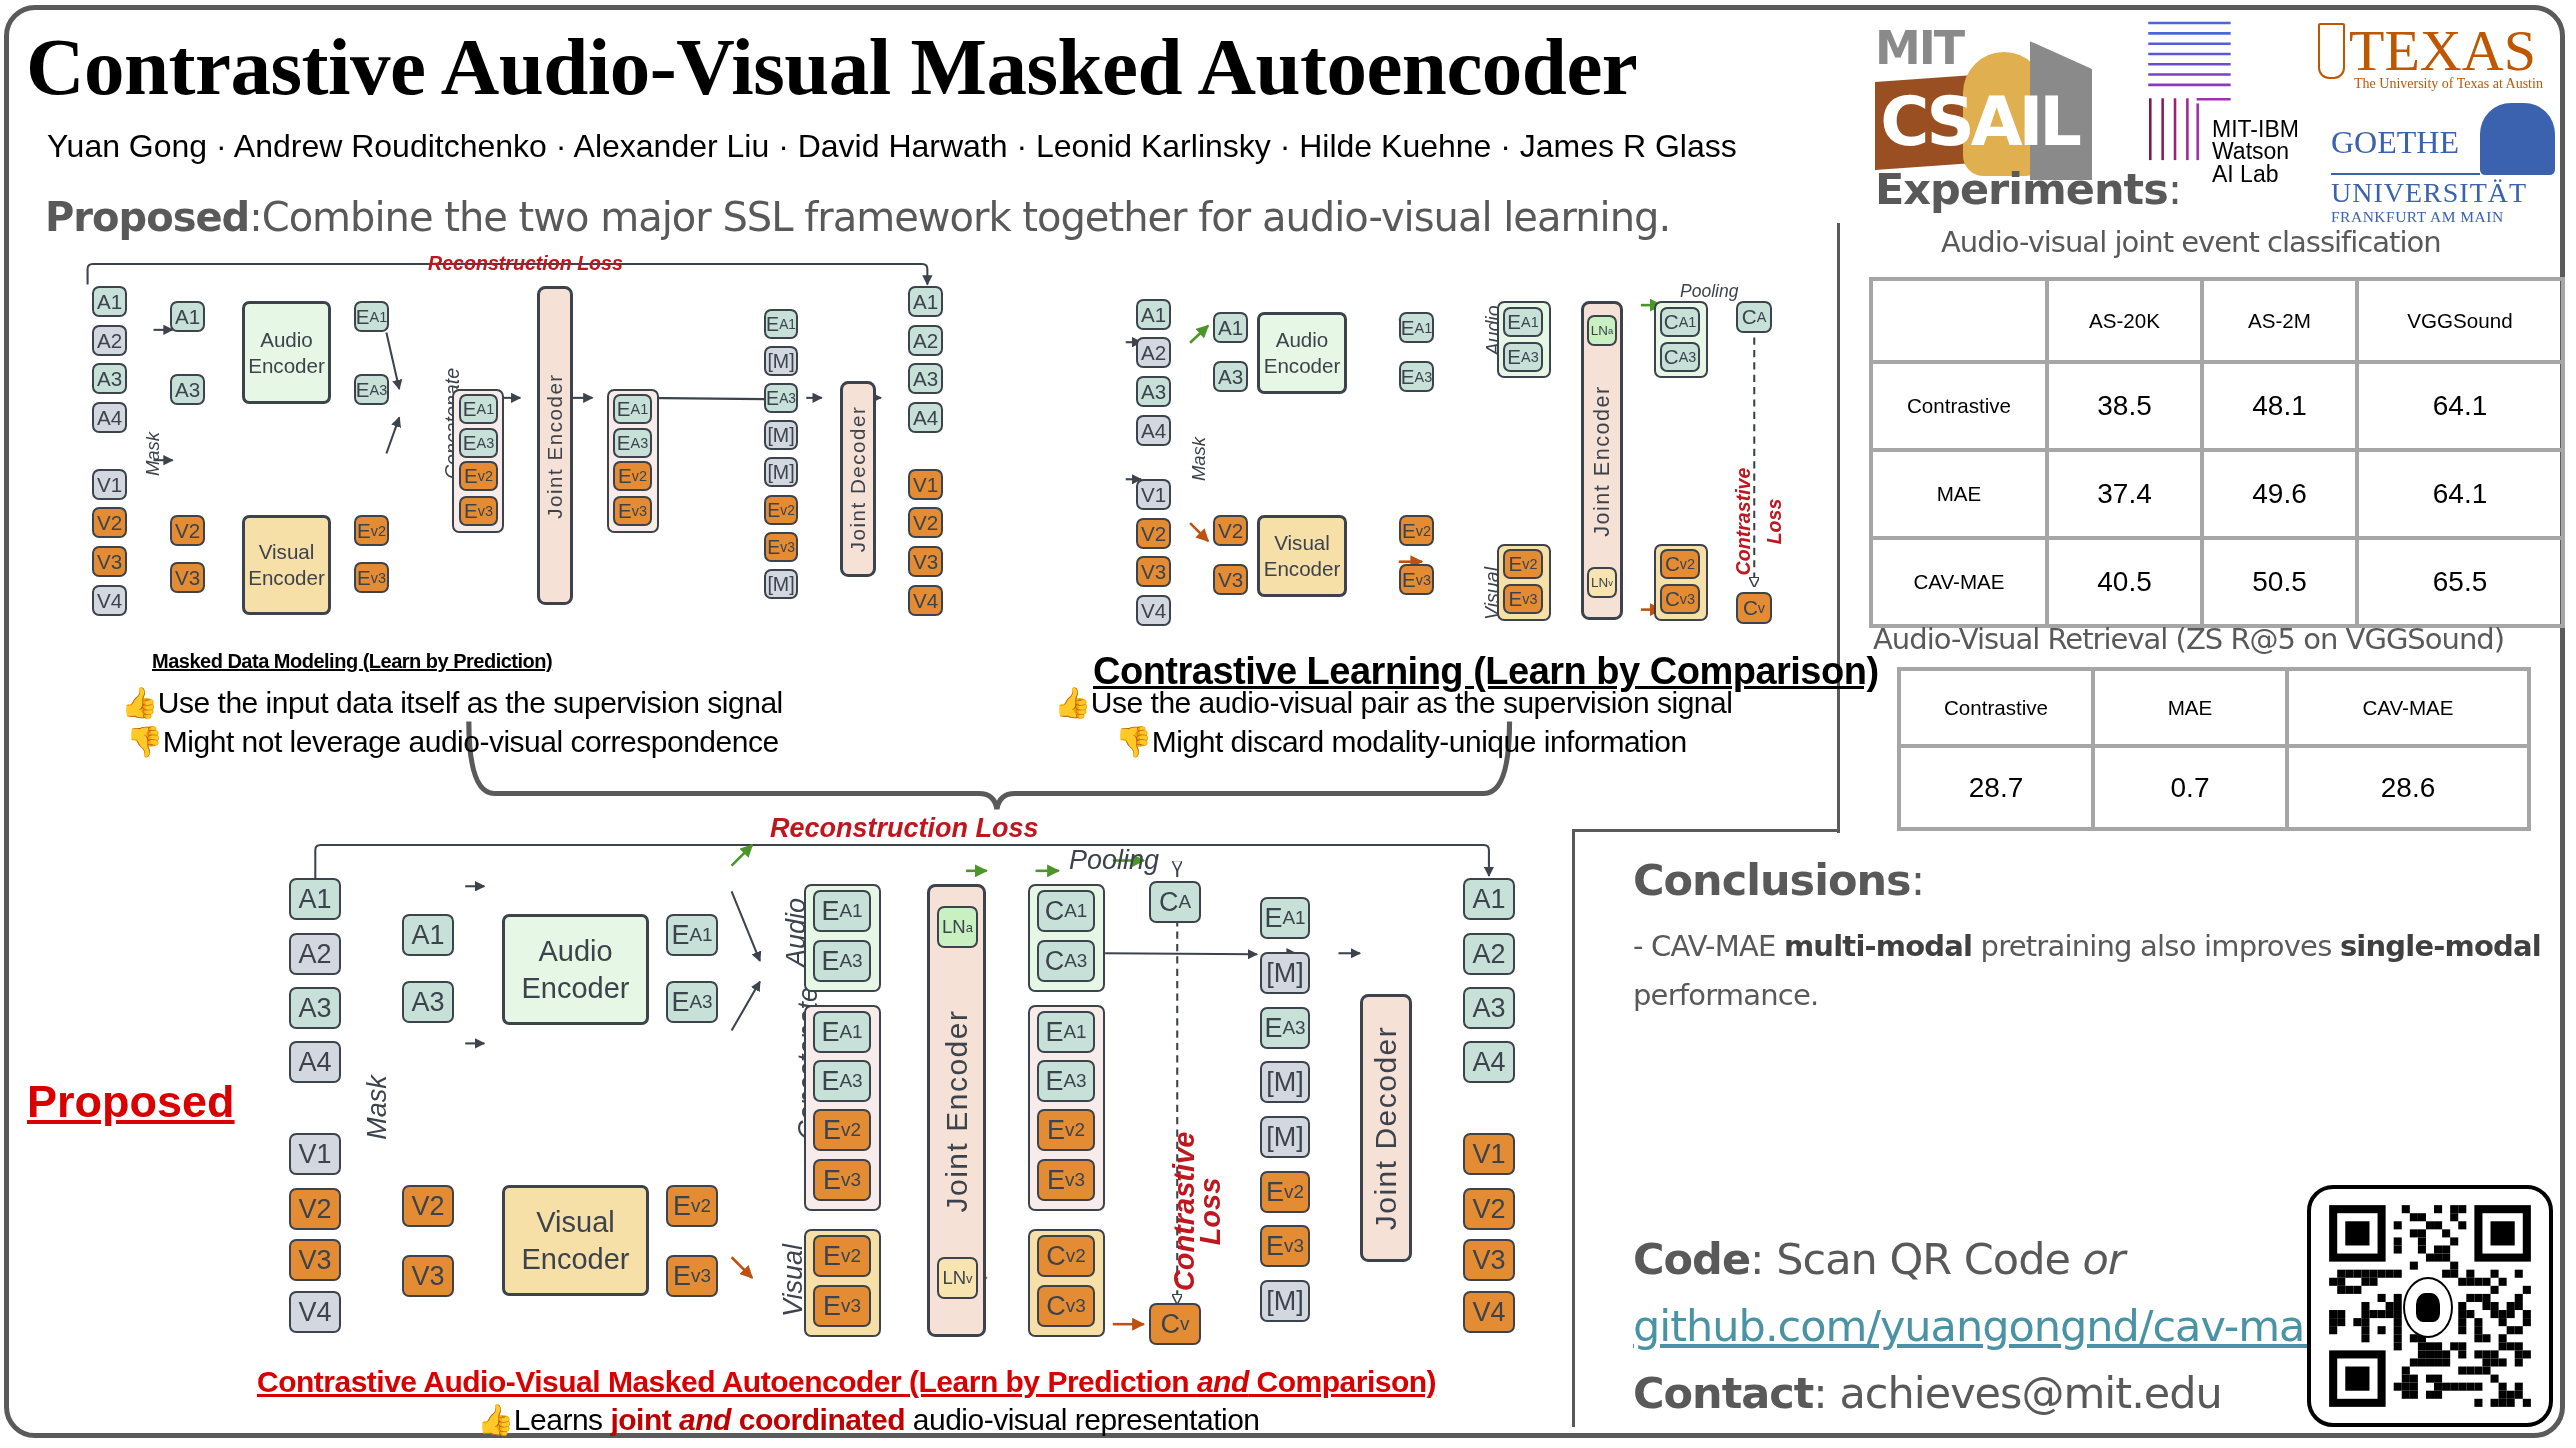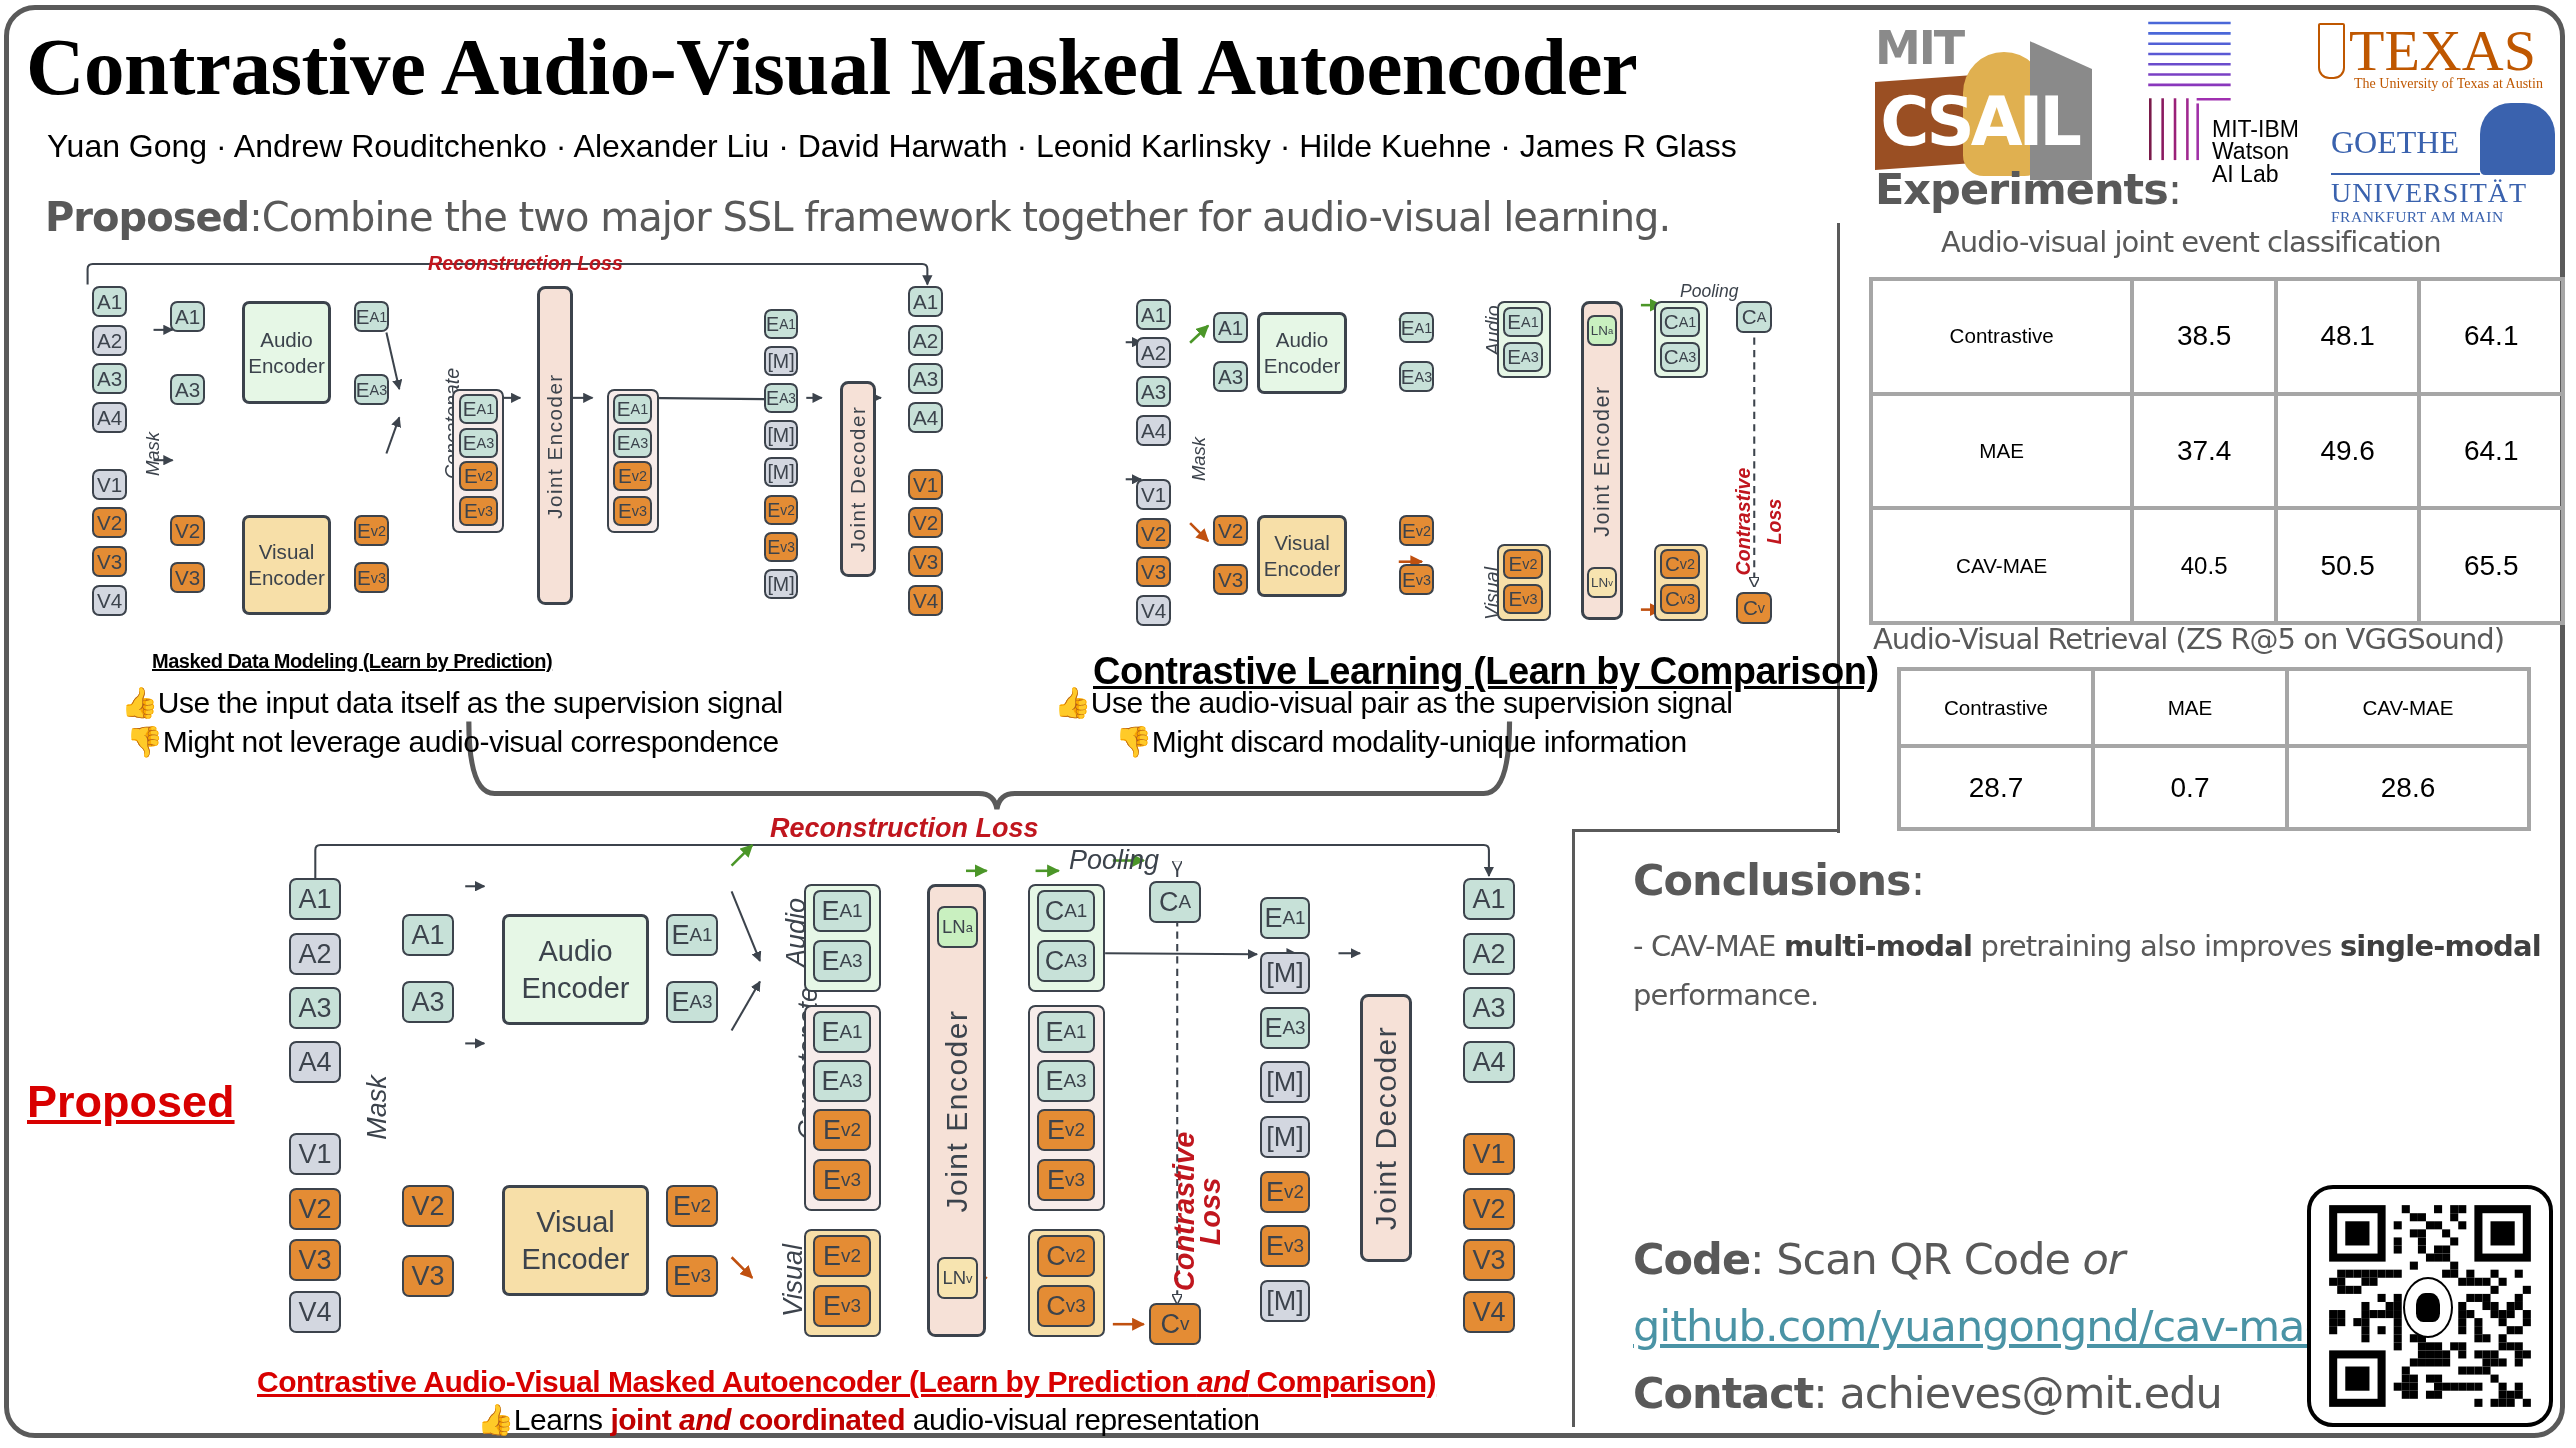--- a/index.html
+++ b/index.html
@@ -375,35 +375,41 @@
 <div class="tok v" style="left:1463px;top:1239px;width:52px;height:42px;">V3</div>
 <div class="tok v" style="left:1463px;top:1291px;width:52px;height:42px;">V4</div>
 
 <div class="caption-u" style="left:257px;top:1365px;font-size:30px;color:#d80000;letter-spacing:-0.5px;"><span>Contrastive Audio-Visual Masked Autoencoder (Learn by Prediction </span><i>and</i><span> Comparison)</span></div>
 <div class="bullet" style="left:477px;top:1402px;font-size:30px;letter-spacing:-0.5px;"><span class="thumb">👍</span><span>Learns </span><b class="red"><span>joint </span><i>and</i><span> coordinated</span></b><span> audio-visual representation</span></div>
 
 <div class="abs sect-head" style="left:1875px;top:164px;font-size:43px;"><span>Experiments</span><span style="font-weight:normal;">:</span></div>
 <div class="exp-sub" style="left:1941px;top:225px;">Audio-visual joint event classification</div>
 <table class="res" style="left:1869px;top:277px;width:696px;height:348px;">
   <tbody>
+      <tr style="height:83px;">
+    <td style="width:170px;font-size:20.6px;"></td>
+    <td style="width:149px;font-size:20.6px;">AS-20K</td>
+    <td style="width:149px;font-size:20.6px;">AS-2M</td>
+    <td style="font-size:20.6px;">VGGSound</td>
+  </tr>
   <tr style="height:88px;">
     <td style="font-size:20.6px;">Contrastive</td>
     <td style="font-size:28px;">38.5</td>
     <td style="font-size:28px;">48.1</td>
     <td style="font-size:28px;">64.1</td>
   </tr>
   <tr style="height:88px;">
     <td style="font-size:20.6px;">MAE</td>
     <td style="font-size:28px;">37.4</td>
     <td style="font-size:28px;">49.6</td>
     <td style="font-size:28px;">64.1</td>
   </tr>
   <tr style="height:88px;">
     <td style="font-size:20.6px;">CAV-MAE</td>
-    <td style="font-size:24px;">40.5</td>
+    <td style="font-size:28px;">40.5</td>
     <td style="font-size:28px;">50.5</td>
     <td style="font-size:28px;">65.5</td>
   </tr>
 </tbody>
   </table>
 
 <div class="exp-sub" style="left:1873px;top:622px;">Audio-Visual Retrieval (ZS R@5 on VGGSound)</div>
 <table class="res" style="left:1897px;top:667px;width:634px;height:164px;">
   <tbody>
       <tr style="height:77px;">

